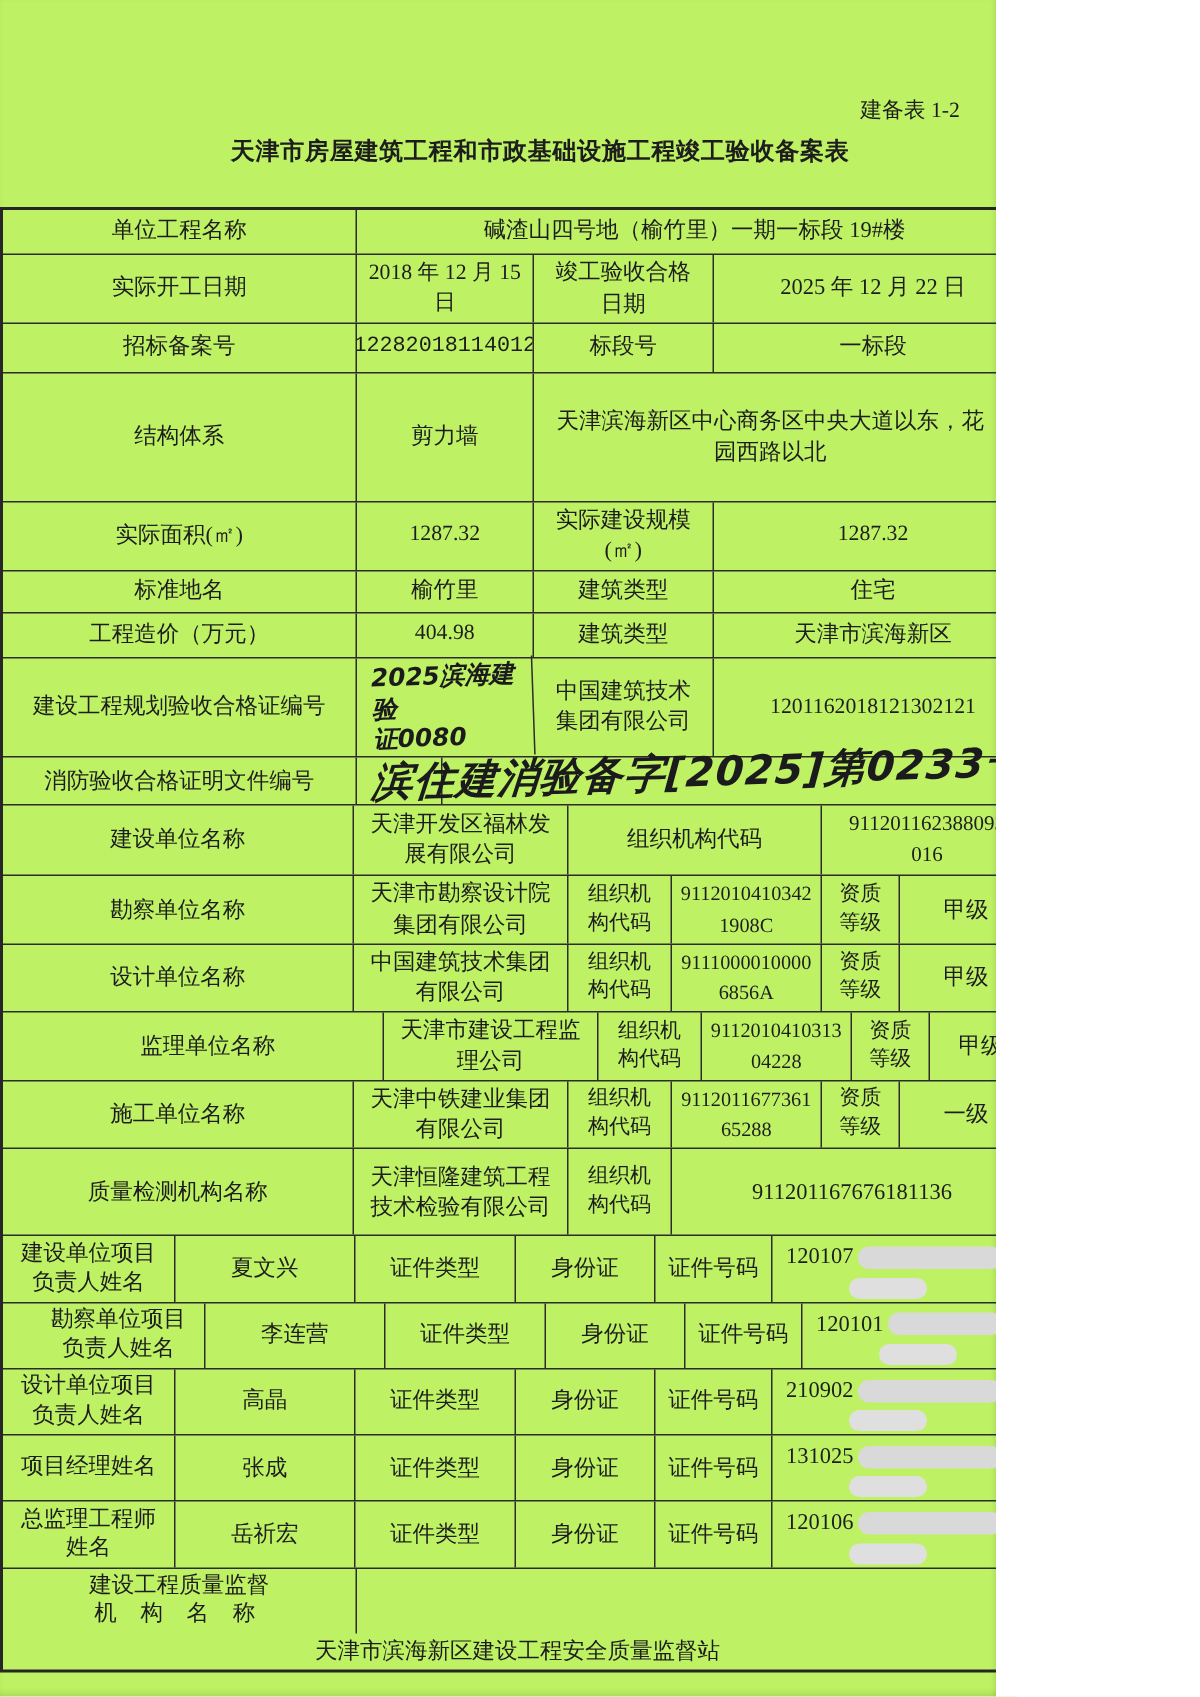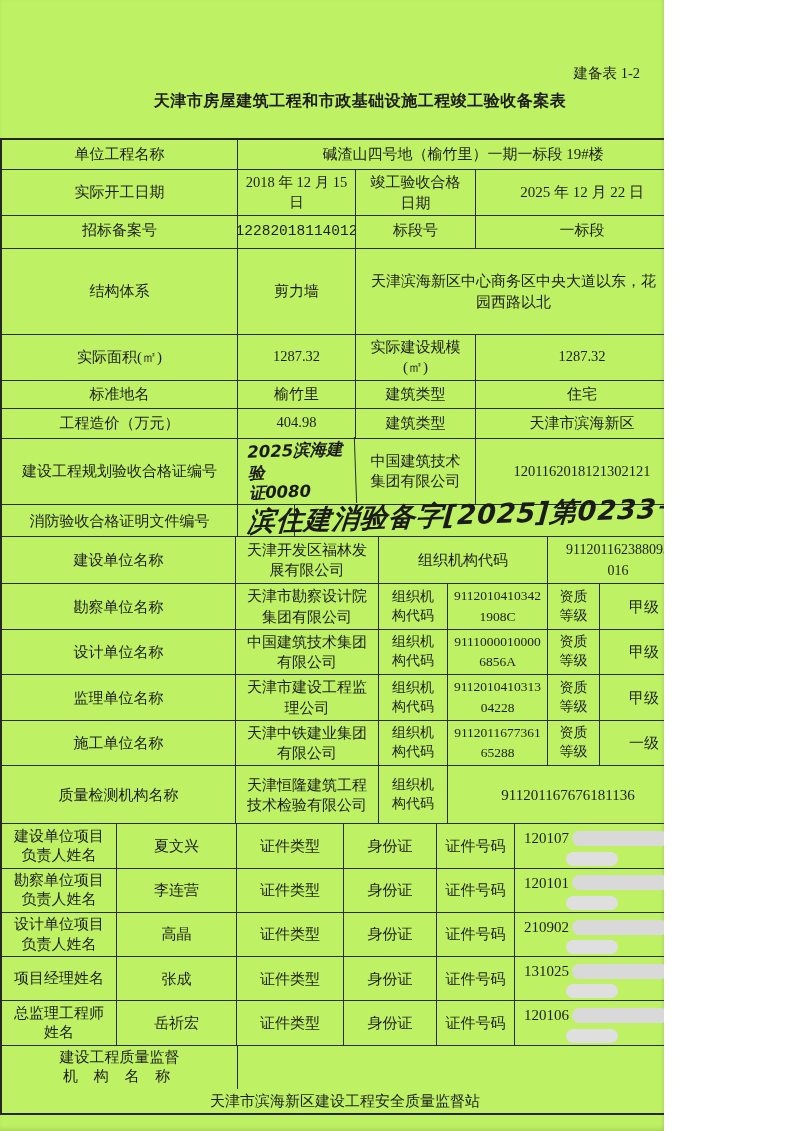--- a/index.html
+++ b/index.html
@@ -64,21 +64,21 @@
   .num{font-size:14.5px;}
   
   .w236{width:236px;flex:none;} .w118{width:118px;flex:none;} .w120{width:120px;flex:none;}
   .w234{width:234px;flex:none;} .w143{width:143px;flex:none;} .w69{width:69px;flex:none;}
   .w100{width:100px;flex:none;} .w52{width:52px;flex:none;} .w169{width:169px;flex:none;}
   .w115{width:115px;flex:none;} .w120p{width:120px;flex:none;} .w107{width:107px;flex:none;}
   .w93{width:93px;flex:none;text-align:center;} .w78{width:78px;flex:none;}
   
   .h30{min-height:30px;} .h46{min-height:46px;} .h33{min-height:33px;font-family:Liberation Mono, monospace;} .h56{min-height:56px;}
   .h44{min-height:44px;} .h28{min-height:28px;} .h32{min-height:32px;gap:40px;} .h38{min-height:38px;}
-  .h40{min-height:40px;} .h42{min-height:42px;} .h58{min-height:58px;} .h48{min-height:48px;flex-direction:column;}
+  .h40{min-height:40px;} .h42{min-height:42px;padding-left:20px;} .h58{min-height:58px;} .h48{min-height:48px;flex-direction:column;}
   
   .hand{
     font-family:cursive, "DejaVu Sans", sans-serif;
     font-style:italic;
     color:#1b1b1d;
     font-weight:600;
   }
   .hand-plan{
     align-items:flex-start;
     justify-content:center;

